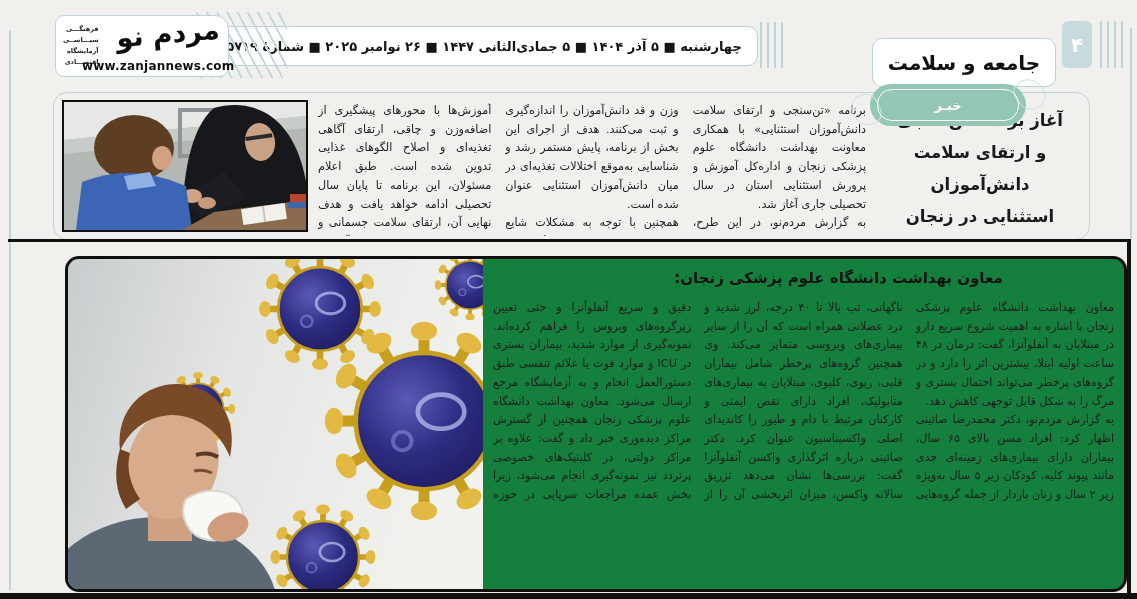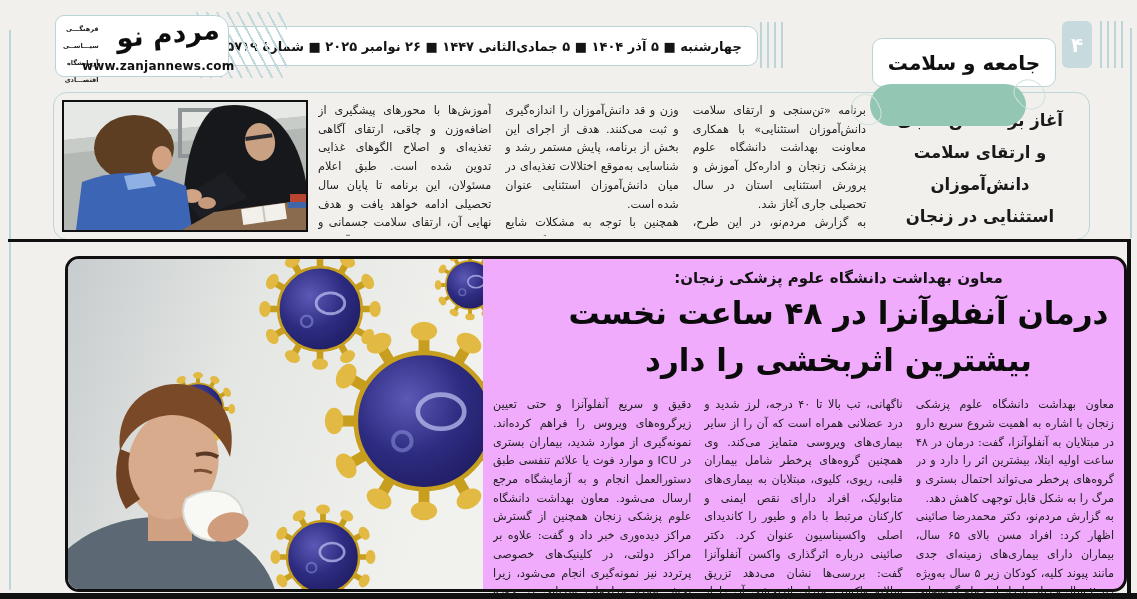--- a/index.html
+++ b/index.html
@@ -21,21 +21,21 @@
   .logo-box{
     left:55px;top:15px;width:172px;height:60px;background:#fff;
     border:1.5px solid #b9d3d8;border-radius:9px 14px 9px 9px;z-index:5;
     direction:rtl;
   }
   .logo-title{
     position:absolute;right:8px;top:2px;font-size:27px;font-weight:bold;
     transform:rotate(-5deg);letter-spacing:-1px;color:#0d0d0d;
   }
   .logo-taglines{
-    position:absolute;left:7px;top:9px;display:flex;flex-direction:column;gap:9px;
+    position:absolute;left:7px;top:9px;display:flex;flex-direction:column;gap:3px;
     font-size:6.5px;font-weight:bold;color:#222;text-align:right;
   }
   .logo-site{
     position:absolute;left:26px;bottom:3px;font-size:12px;font-weight:bold;color:#111;
     direction:ltr;letter-spacing:.2px;
   }
   .date-box{
     left:210px;top:26px;width:546px;height:38px;background:#fff;
     border:1.5px solid #b9d3d8;border-radius:10px;z-index:2;
     display:flex;align-items:center;justify-content:center;
@@ -86,21 +86,21 @@
   .top-headline{
     left:880px;top:104px;width:200px;height:130px;
     display:flex;align-items:center;justify-content:center;text-align:center;
     font-size:16.5px;font-weight:bold;line-height:1.95;direction:rtl;
     white-space:pre-line;color:#1a1a1a;
   }
 
   
   .main-box{
     left:65px;top:256px;width:1062px;height:336px;box-sizing:border-box;
-    border:3px solid #101010;border-radius:14px;background:#f0abfc;
+    border:3px solid #101010;border-radius:14px;background:#15803d;
   }
   .flu-img{
     position:absolute;left:0;top:0;width:415px;height:330px;
     border-radius:11px 0 0 11px;overflow:hidden;
   }
   .main-content{
     position:absolute;left:425px;right:10px;top:4px;bottom:6px;direction:rtl;
   }
   .kicker{
     margin-top:6px;padding-left:70px;text-align:center;
@@ -148,20 +148,21 @@
   <span>۴</span>
 </div>
 
 <div class="abs vlines" style="left:1100px;top:21px;width:26px;height:47px;"></div>
 
 <div class="abs top-frame"></div>
 
 <div class="abs news-badge">
   <div class="badge-swash" style="left:-18px;top:10px;transform:rotate(-25deg);"></div>
   <div class="badge-swash" style="right:-18px;top:-6px;transform:rotate(140deg);"></div>
+  <div class="news-badge-inner">خبـر</div>
 </div>
 
 <div class="abs photo-frame">
   <svg width="242" height="128" viewBox="0 0 242 128">
     <rect x="0" y="0" width="242" height="128" fill="#b4b8b4"></rect>
     <polygon points="0,0 242,0 242,14 0,38" fill="#e6e8e6"></polygon>
     <polygon points="0,38 242,14 242,26 0,52" fill="#c8ccc8"></polygon>
 
     <rect x="116" y="8" width="34" height="46" fill="none" stroke="#8f9496" stroke-width="4"></rect>
 
@@ -295,22 +296,20 @@
         <path d="M118,240 C140,226 166,230 174,250 C180,268 162,284 140,281 C120,278 110,256 118,240 Z" fill="#f8f8f5" stroke="#d9d9d3" stroke-width="2"></path>
         <g transform="rotate(-18 160 268)">
           <ellipse cx="160" cy="268" rx="21" ry="14" fill="#cf9d7e"></ellipse>
         </g>
       </g>
     </svg>
   </div>
 
   <div class="main-content">
     <div class="kicker">معاون بهداشت دانشگاه علوم پزشکی زنجان:</div>
-    <div class="main-headline">درمان آنفلوآنزا در ۴۸ ساعت نخست
-بیشترین اثربخشی را دارد</div>
     <div class="main-cols">
       <div class="col">معاون بهداشت دانشگاه علوم پزشکی زنجان با اشاره به اهمیت شروع سریع دارو در مبتلایان به آنفلوآنزا، گفت: درمان در ۴۸ ساعت اولیه ابتلا، بیشترین اثر را دارد و در گروه‌های پرخطر می‌تواند احتمال بستری و مرگ را به شکل قابل توجهی کاهش دهد.
 به گزارش مردم‌نو، دکتر محمدرضا صائینی اظهار کرد: افراد مسن بالای ۶۵ سال، بیماران دارای بیماری‌های زمینه‌ای جدی مانند پیوند کلیه، کودکان زیر ۵ سال به‌ویژه زیر ۲ سال و زنان باردار از جمله گروه‌هایی هستند که آغاز سریع درمان برای آنان ضروری است.
 معاون بهداشت دانشگاه علوم پزشکی زنجان با اشاره به علائم بالینی آنفلوآنزا گفت: این بیماری معمولاً با شروع</div>
       <div class="col">ناگهانی، تب بالا تا ۴۰ درجه، لرز شدید و درد عضلانی همراه است که آن را از سایر بیماری‌های ویروسی متمایز می‌کند. وی همچنین گروه‌های پرخطر شامل بیماران قلبی، ریوی، کلیوی، مبتلایان به بیماری‌های متابولیک، افراد دارای نقص ایمنی و کارکنان مرتبط با دام و طیور را کاندیدای اصلی واکسیناسیون عنوان کرد. دکتر صائینی درباره اثرگذاری واکسن آنفلوآنزا گفت: بررسی‌ها نشان می‌دهد تزریق سالانه واکسن، میزان اثربخشی آن را از ۳۰ تا ۷۰ درصد در سال اول به بیش از ۹۵ درصد پس از پنج سال افزایش می‌دهد.
 به گفته وی، تداوم واکسیناسیون نقش مهمی در ایجاد ایمنی پایدار دارد. وی با اشاره به تقویت نظام مراقبت بیماری در استان افزود: آزمایشگاه‌های مجهز در زنجان امکان تشخیص</div>
       <div class="col">دقیق و سریع آنفلوآنزا و حتی تعیین زیرگروه‌های ویروس را فراهم کرده‌اند. نمونه‌گیری از موارد شدید، بیماران بستری در ICU و موارد فوت یا علائم تنفسی طبق دستورالعمل انجام و به آزمایشگاه مرجع ارسال می‌شود. معاون بهداشت دانشگاه علوم پزشکی زنجان همچنین از گسترش مراکز دیده‌وری خبر داد و گفت: علاوه بر مراکز دولتی، در کلینیک‌های خصوصی پرتردد نیز نمونه‌گیری انجام می‌شود، زیرا بخش عمده مراجعات سرپایی در حوزه خصوصی صورت می‌گیرد. وی در پایان با اطمینان‌بخشی به شهروندان و پزشکان اعلام کرد: داروی اسلتامیویر به میزان کافی در استان موجود است و هماهنگی لازم برای تأمین و توزیع آن با معاونت غذا و دارو انجام شده است.</div>
     </div>
   </div>
 </div>

